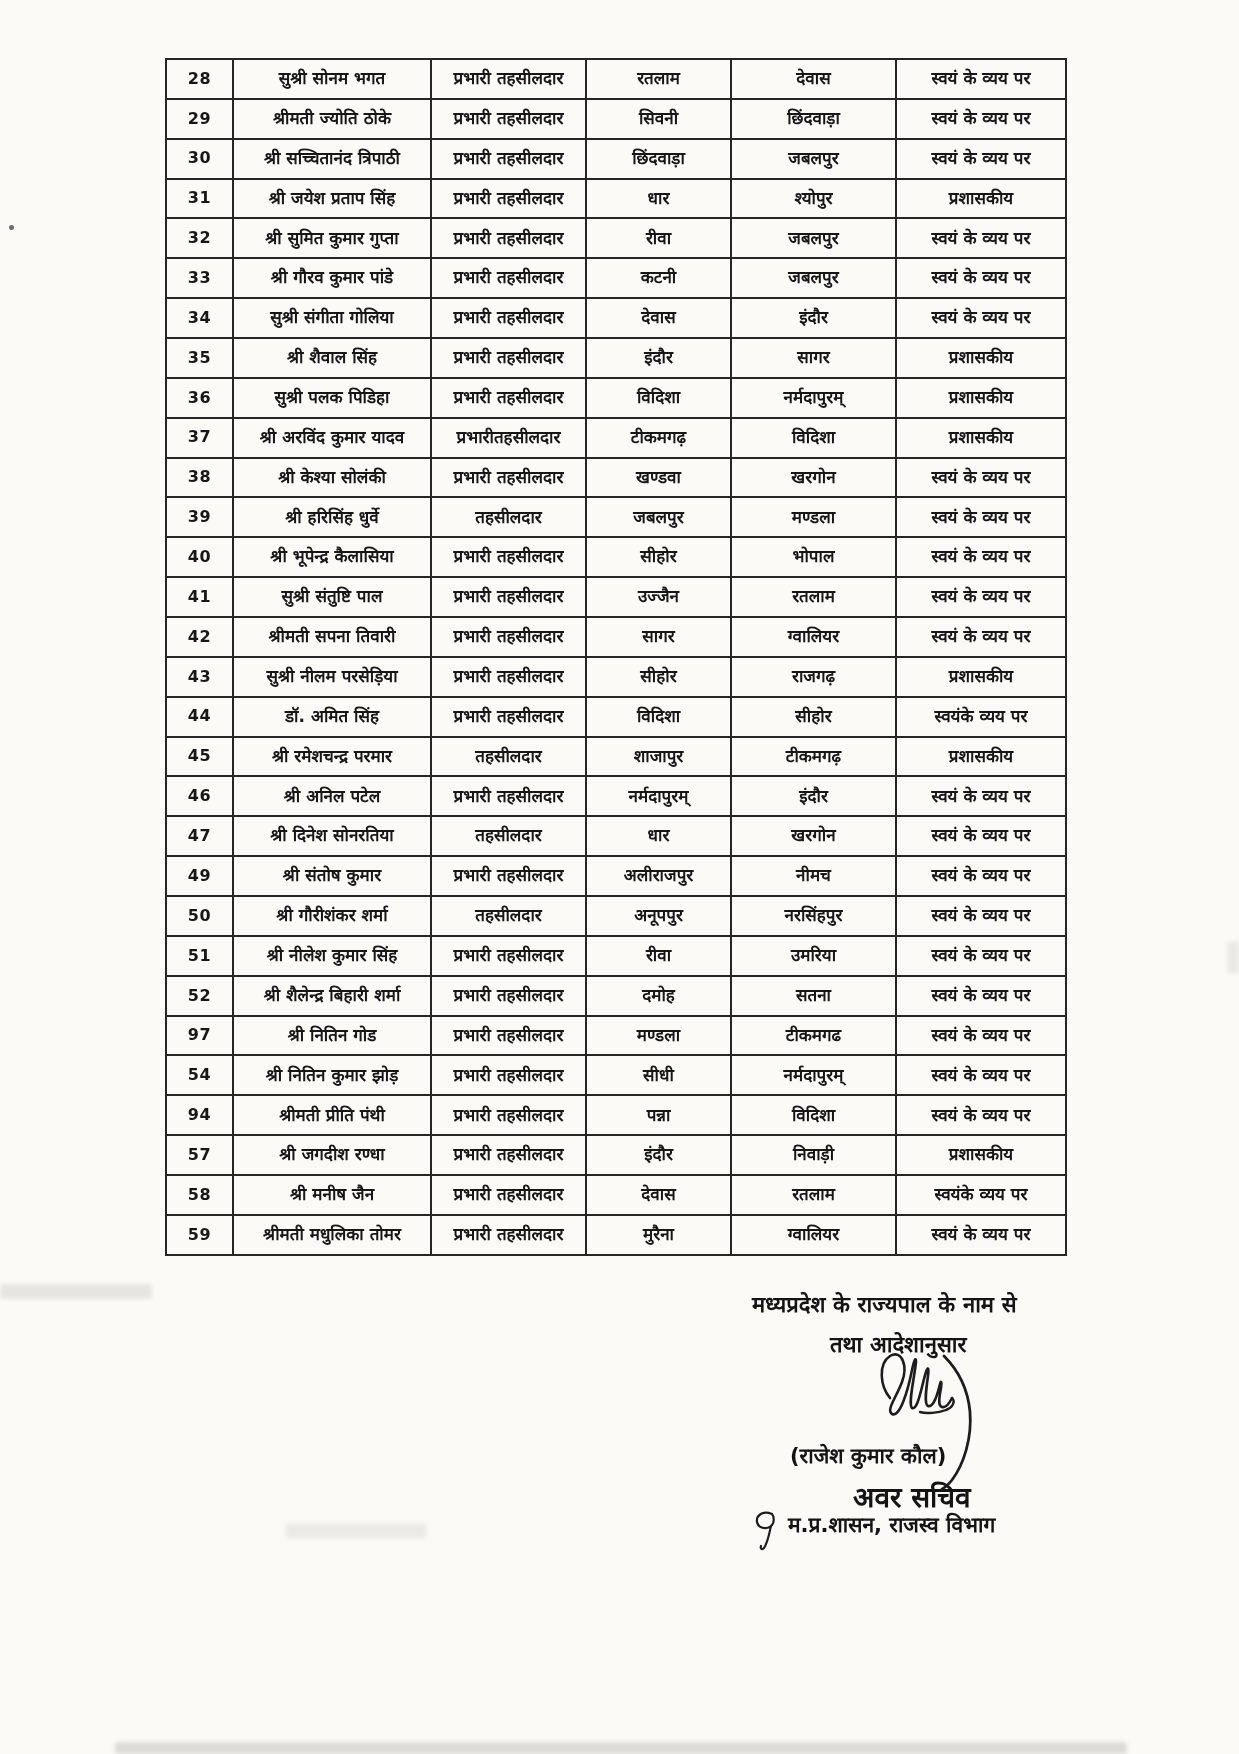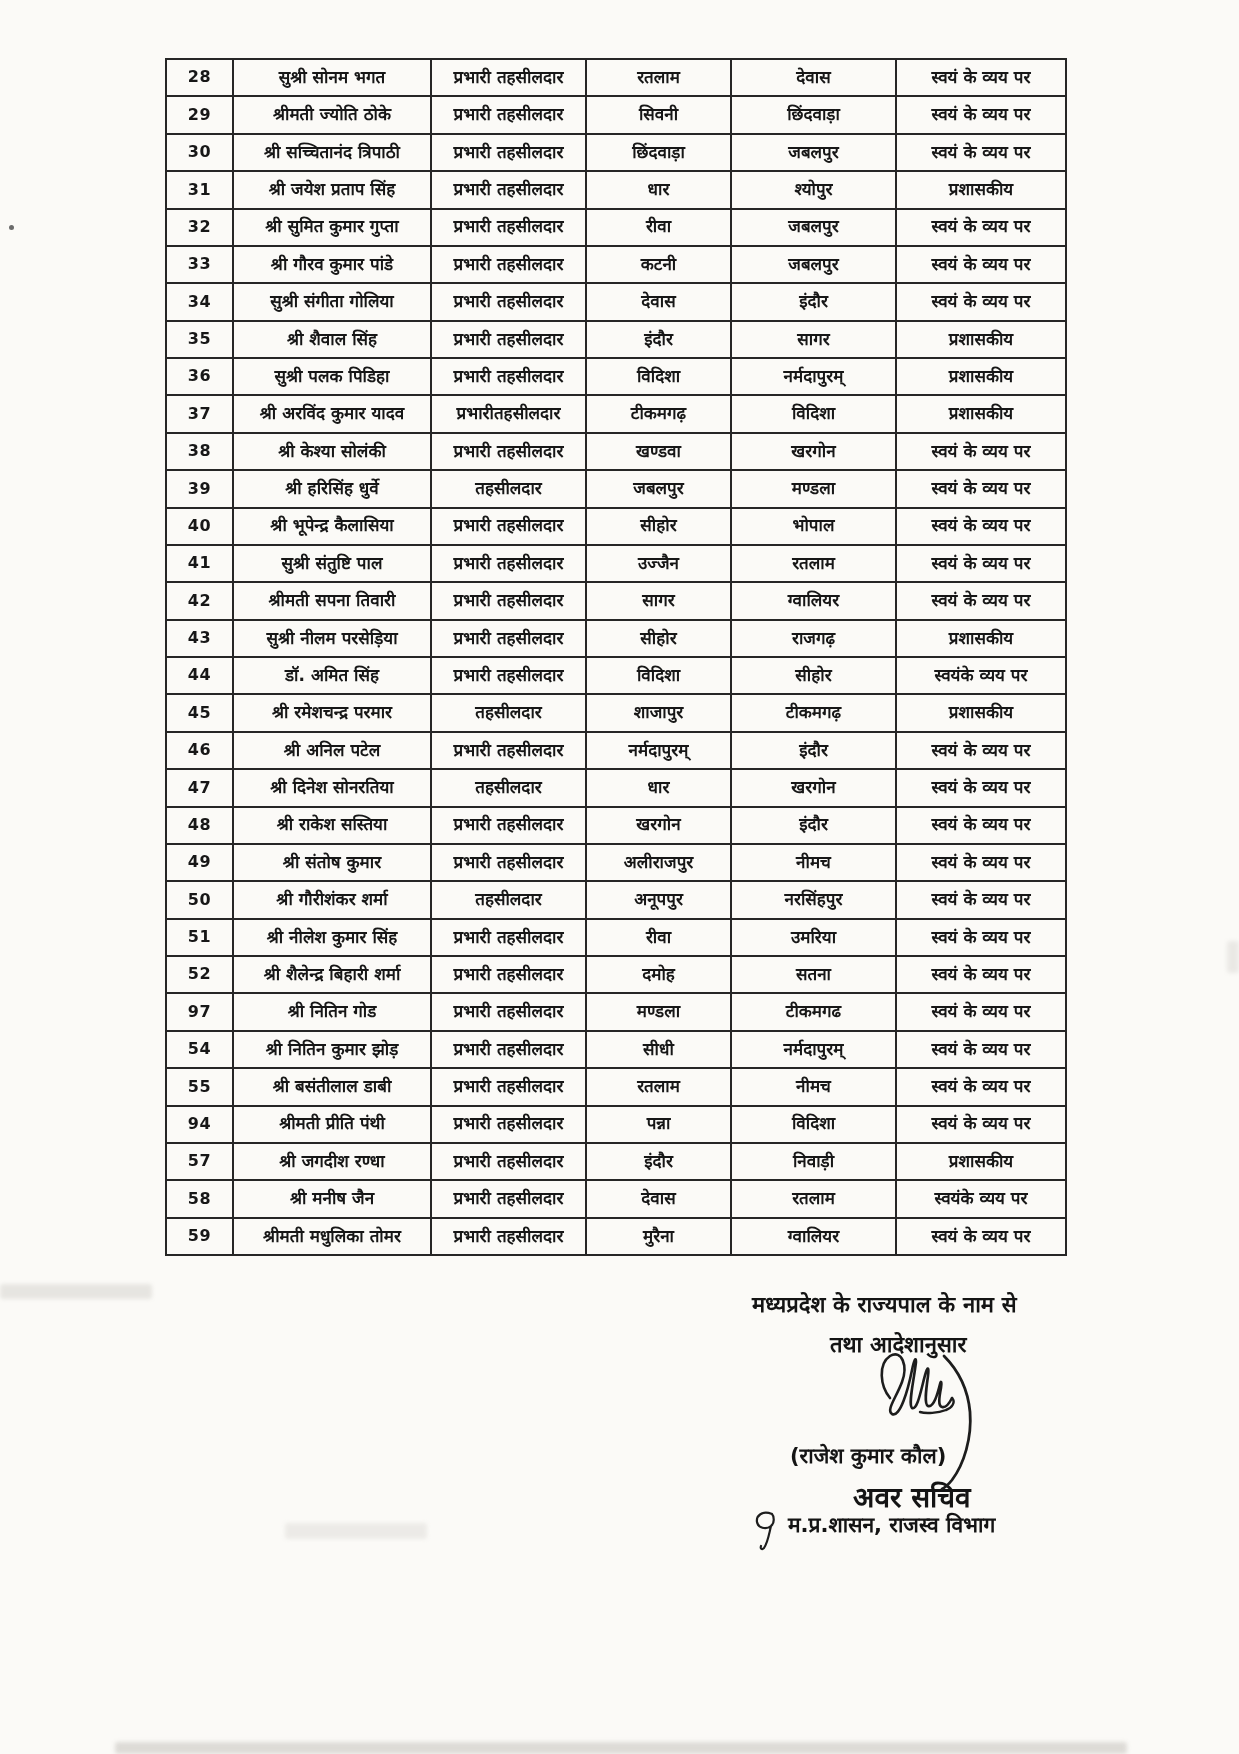--- a/index.html
+++ b/index.html
@@ -221,28 +221,20 @@
       </tr>
         <tr>
         <td class="sno">47</td>
         <td>श्री दिनेश सोनरतिया</td>
         <td>तहसीलदार</td>
         <td>धार</td>
         <td>खरगोन</td>
         <td>स्वयं के व्यय पर</td>
       </tr>
         <tr>
-        <td class="sno">48</td>
-        <td>श्री राकेश सस्तिया</td>
-        <td>प्रभारी तहसीलदार</td>
-        <td>खरगोन</td>
-        <td>इंदौर</td>
-        <td>स्वयं के व्यय पर</td>
-      </tr>
-        <tr>
         <td class="sno">49</td>
         <td>श्री संतोष कुमार</td>
         <td>प्रभारी तहसीलदार</td>
         <td>अलीराजपुर</td>
         <td>नीमच</td>
         <td>स्वयं के व्यय पर</td>
       </tr>
         <tr>
         <td class="sno">50</td>
         <td>श्री गौरीशंकर शर्मा</td>
@@ -274,28 +266,20 @@
         <td>मण्डला</td>
         <td>टीकमगढ</td>
         <td>स्वयं के व्यय पर</td>
       </tr>
         <tr>
         <td class="sno">54</td>
         <td>श्री नितिन कुमार झोड़</td>
         <td>प्रभारी तहसीलदार</td>
         <td>सीधी</td>
         <td>नर्मदापुरम्</td>
-        <td>स्वयं के व्यय पर</td>
-      </tr>
-        <tr>
-        <td class="sno">55</td>
-        <td>श्री बसंतीलाल डाबी</td>
-        <td>प्रभारी तहसीलदार</td>
-        <td>रतलाम</td>
-        <td>नीमच</td>
         <td>स्वयं के व्यय पर</td>
       </tr>
         <tr>
         <td class="sno">94</td>
         <td>श्रीमती प्रीति पंथी</td>
         <td>प्रभारी तहसीलदार</td>
         <td>पन्ना</td>
         <td>विदिशा</td>
         <td>स्वयं के व्यय पर</td>
       </tr>

